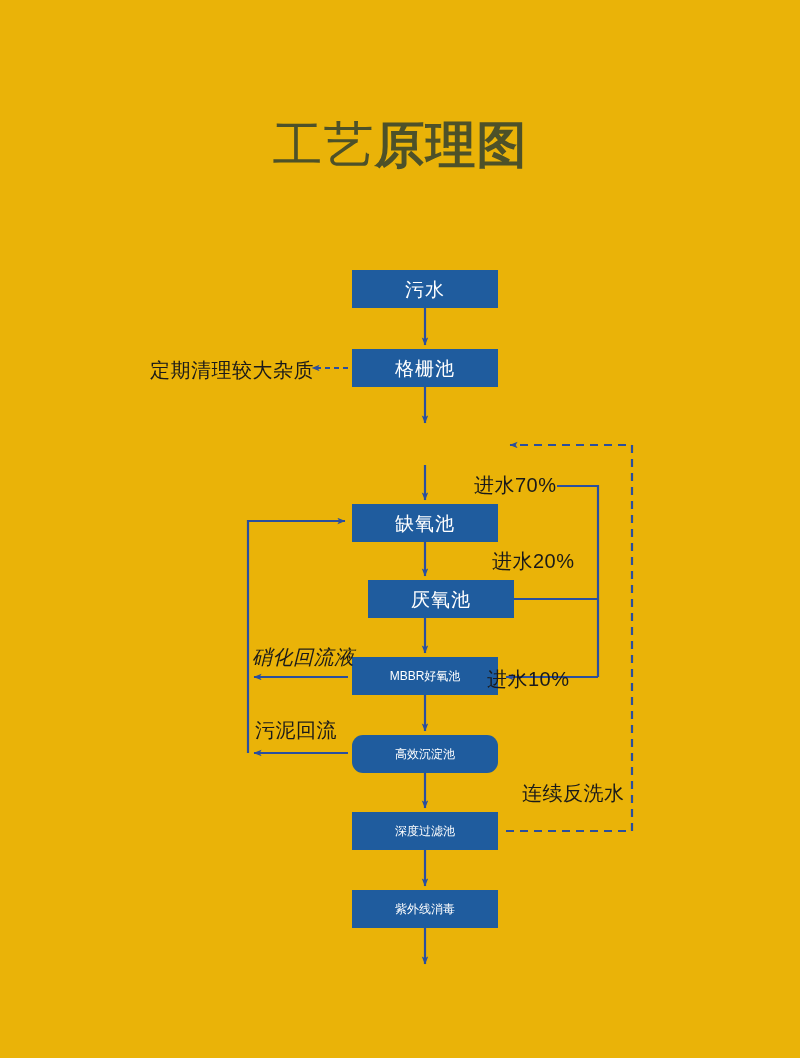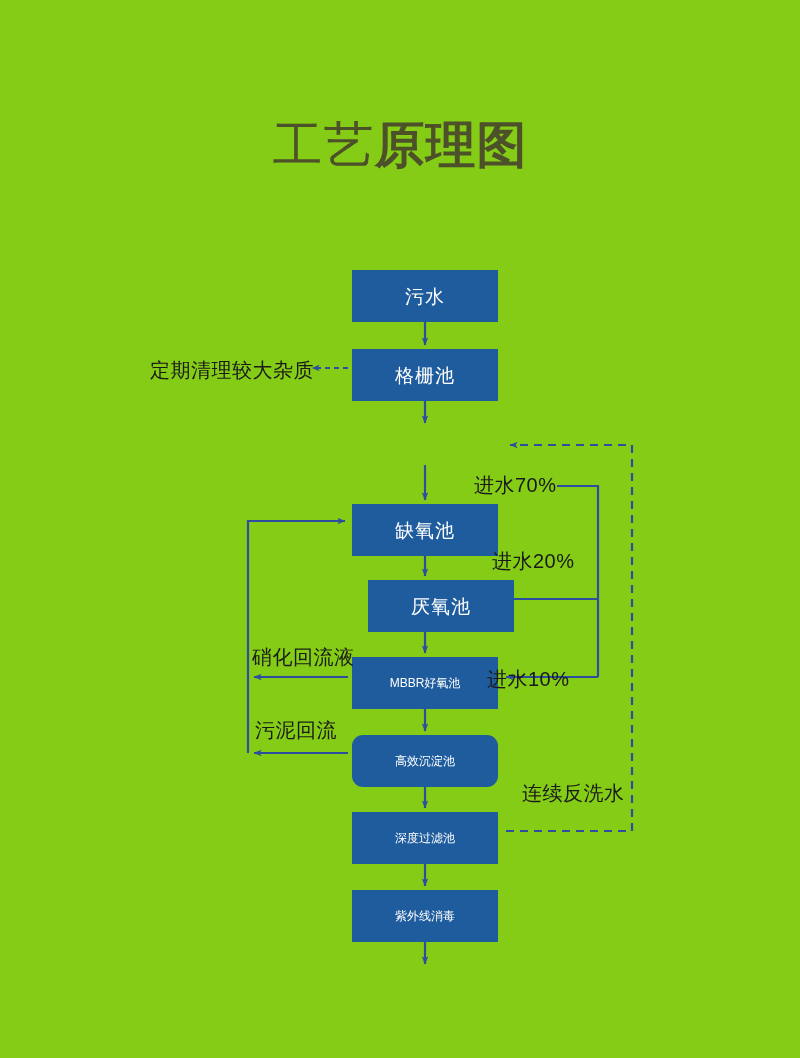--- a/index.html
+++ b/index.html
@@ -9,21 +9,21 @@
     background: #ffffff;
   }
   body {
     font-family: "Liberation Sans", "DejaVu Sans", sans-serif;
     -webkit-font-smoothing: antialiased;
   }
   #page {
     position: relative;
     width: 800px;
     height: 1058px;
-    background: #84cc16;
+    background: #eab308;
     overflow: hidden;
   }
   
   #title {
     position: absolute;
     left: 0;
     top: 116px;
     width: 800px;
     text-align: center;
     font-size: 50px;
@@ -34,21 +34,21 @@
     font-family: "Liberation Sans", "DejaVu Sans", sans-serif;
   }
   #title .t-light { font-weight: 400; }
   #title .t-bold  { font-weight: 700; }
 
   
   .node {
     position: absolute;
     left: 352px;
     width: 146px;
-    height: 52px;
+    height: 38px;
     background: #1f5c9e;
     color: #ffffff;
     display: flex;
     align-items: center;
     justify-content: center;
     font-size: 19px;
     line-height: 19px;
     letter-spacing: 1px;
     box-sizing: border-box;
     white-space: nowrap;
@@ -120,17 +120,17 @@
   <div class="node" style="top:580px;margin-left:16px;">厌氧池</div>
   <div class="node wide-text" style="top:657px;">MBBR好氧池</div>
   <div class="node wide-text" style="top:735px;border-radius:11px;">高效沉淀池</div>
   <div class="node wide-text" style="top:812px;">深度过滤池</div>
   <div class="node wide-text" style="top:890px;">紫外线消毒</div>
 
   <div class="elabel" style="left:150px; top:361px;">定期清理较大杂质</div>
   <div class="elabel" style="left:474px; top:476px;">进水70%</div>
   <div class="elabel" style="left:492px; top:552px;">进水20%</div>
   <div class="elabel" style="left:487px; top:630px;margin-top:40px;">进水10%</div>
-  <div class="elabel" style="left:252px; top:648px;">硝化回流液</div>
+  <div class="elabel" style="left:252px; top:648px;font-style:italic;">硝化回流液</div>
   <div class="elabel" style="left:255px; top:721px;">污泥回流</div>
   <div class="elabel" style="left:522px; top:784px;">连续反洗水</div>
 
 </div>
 
 </body></html>

